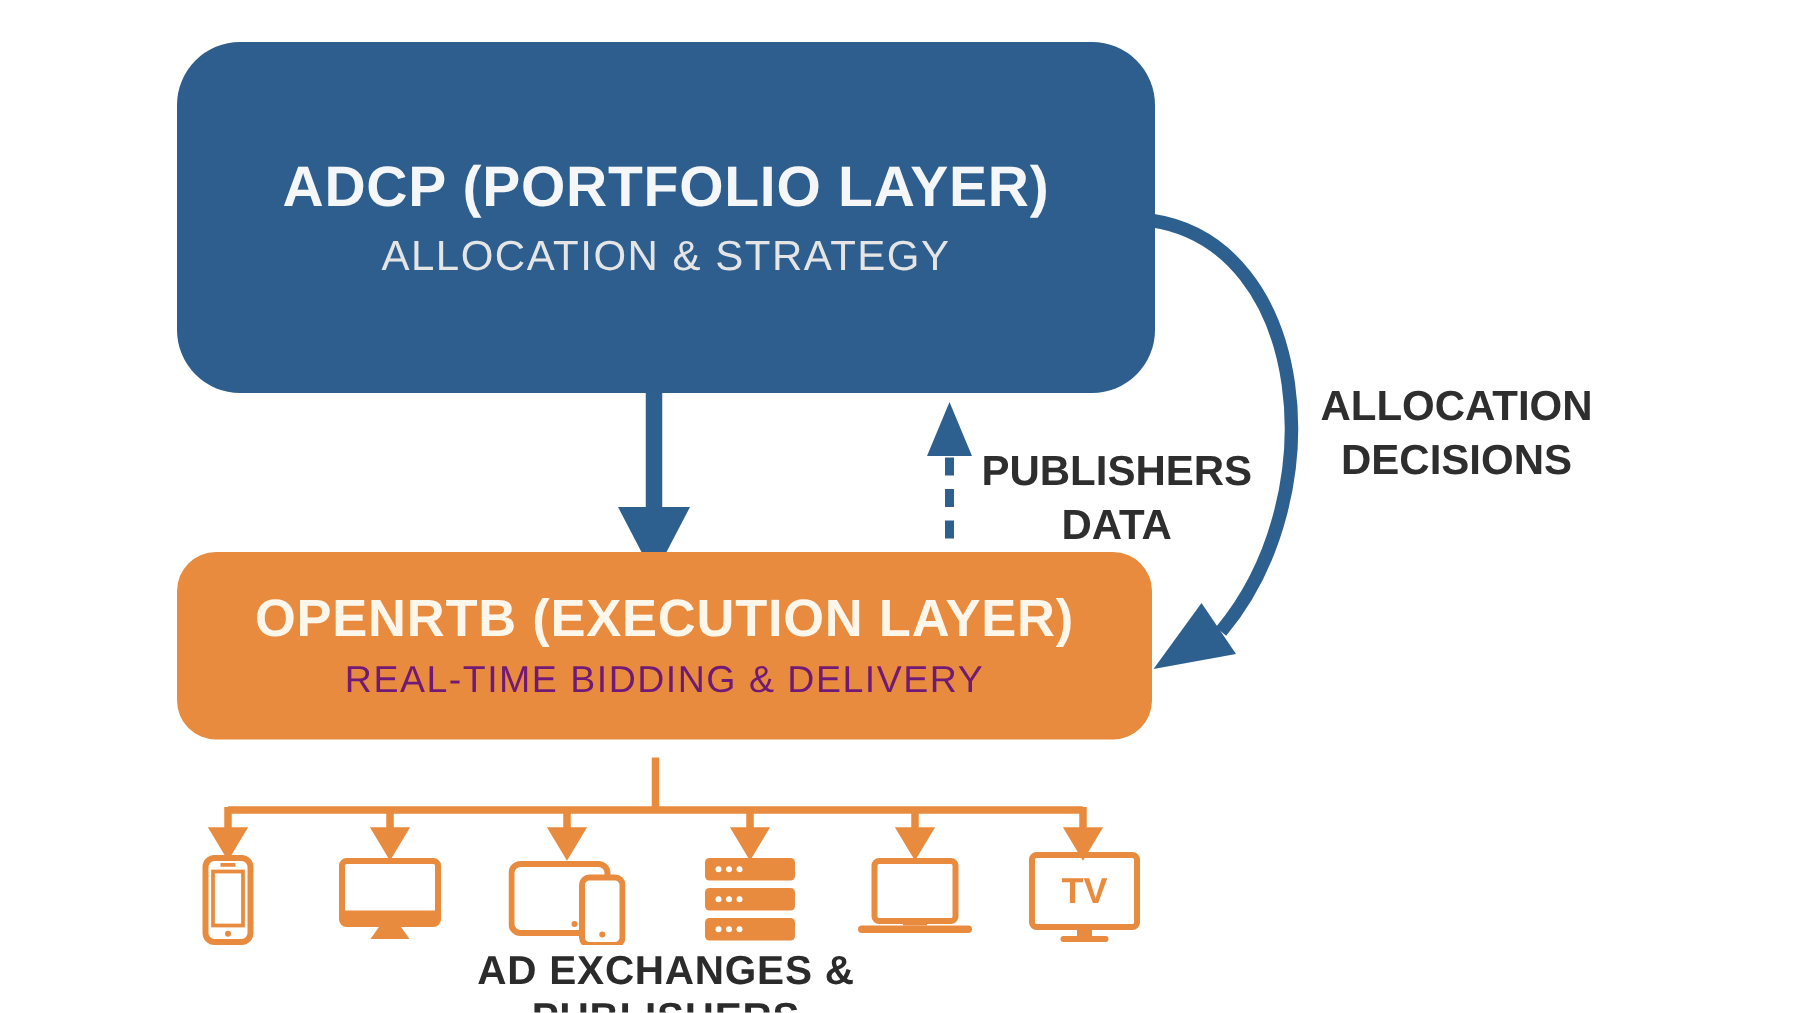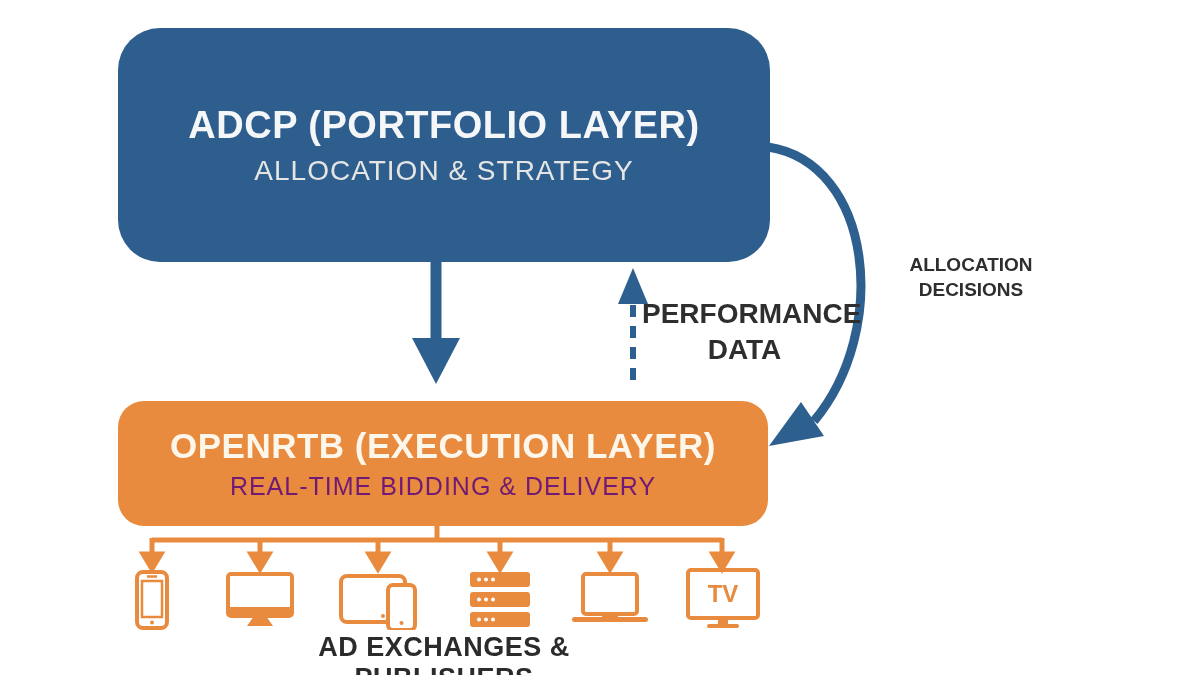--- a/index.html
+++ b/index.html
@@ -8,41 +8,41 @@
 
   .layer-box {
     position:absolute; display:flex; flex-direction:column;
     align-items:center; justify-content:center; text-align:center;
   }
   .box-portfolio {
     left:118px; top:28px; width:652px; height:234px;
     background:#2d5e8d; border-radius:42px;
   }
   .box-execution {
-    left:118px; top:401px; width:650px; height:125px;
+    left:118px; top:368px; width:650px; height:125px;
     background:#e98b3e; border-radius:26px;
   }
   .box-title {
     color:#f4f6f8; font-weight:bold; white-space:nowrap; letter-spacing:0.5px;
   }
   .box-portfolio .box-title { font-size:38px; }
   .box-execution .box-title { font-size:35px; color:#fdf6ea; }
   .box-subtitle {
     color:#e5e5e5; font-weight:normal; white-space:nowrap; letter-spacing:1px;
     margin-top:8px;
   }
   .box-portfolio .box-subtitle { font-size:28px; }
   .box-execution .box-subtitle { font-size:25px; color:#701a75; margin-top:6px; }
 
   .flow-label {
     position:absolute; text-align:center; color:#2e2e2e;
     font-size:28px; font-weight:600; line-height:1.3;
   }
   .label-performance { left:642px; top:296px; width:205px; }
-  .label-allocation  { left:876px; top:253px; width:190px; font-size:19px; }
+  .label-allocation  { left:876px; top:253px; width:190px; font-size:28px; }
 
   .devices-caption {
     position:absolute; left:228px; top:632px; width:432px;
     text-align:center; color:#2b2b2b; font-size:27px; font-weight:600;
     letter-spacing:0.5px;
   }
 
   svg.overlay { position:absolute; left:0; top:0; }
   .device-icon { position:absolute; }
 </style>
@@ -89,21 +89,21 @@
   <div class="layer-box box-portfolio">
     <div class="box-title">ADCP (PORTFOLIO LAYER)</div>
     <div class="box-subtitle">ALLOCATION &amp; STRATEGY</div>
   </div>
 
   <div class="layer-box box-execution">
     <div class="box-title">OPENRTB (EXECUTION LAYER)</div>
     <div class="box-subtitle">REAL-TIME BIDDING &amp; DELIVERY</div>
   </div>
 
-  <div class="flow-label label-performance">PERFORMANCE DATA</div>
+  <div class="flow-label label-performance">PUBLISHERS DATA</div>
   <div class="flow-label label-allocation">ALLOCATION DECISIONS</div>
 
   <svg class="device-icon" style="left:134px; top:570px;" width="36" height="60" viewBox="0 0 36 60">
     <rect x="3" y="2" width="30" height="56" rx="6" fill="none" stroke="#e98b3e" stroke-width="4"></rect>
     <rect x="8" y="11" width="20" height="36" fill="none" stroke="#e98b3e" stroke-width="2.5"></rect>
     <circle cx="18" cy="52.5" r="2" fill="#e98b3e"></circle>
     <line x1="13" y1="6.5" x2="23" y2="6.5" stroke="#e98b3e" stroke-width="2.5"></line>
   </svg>
 
   <svg class="device-icon" style="left:225px; top:572px;" width="70" height="56" viewBox="0 0 70 56">

